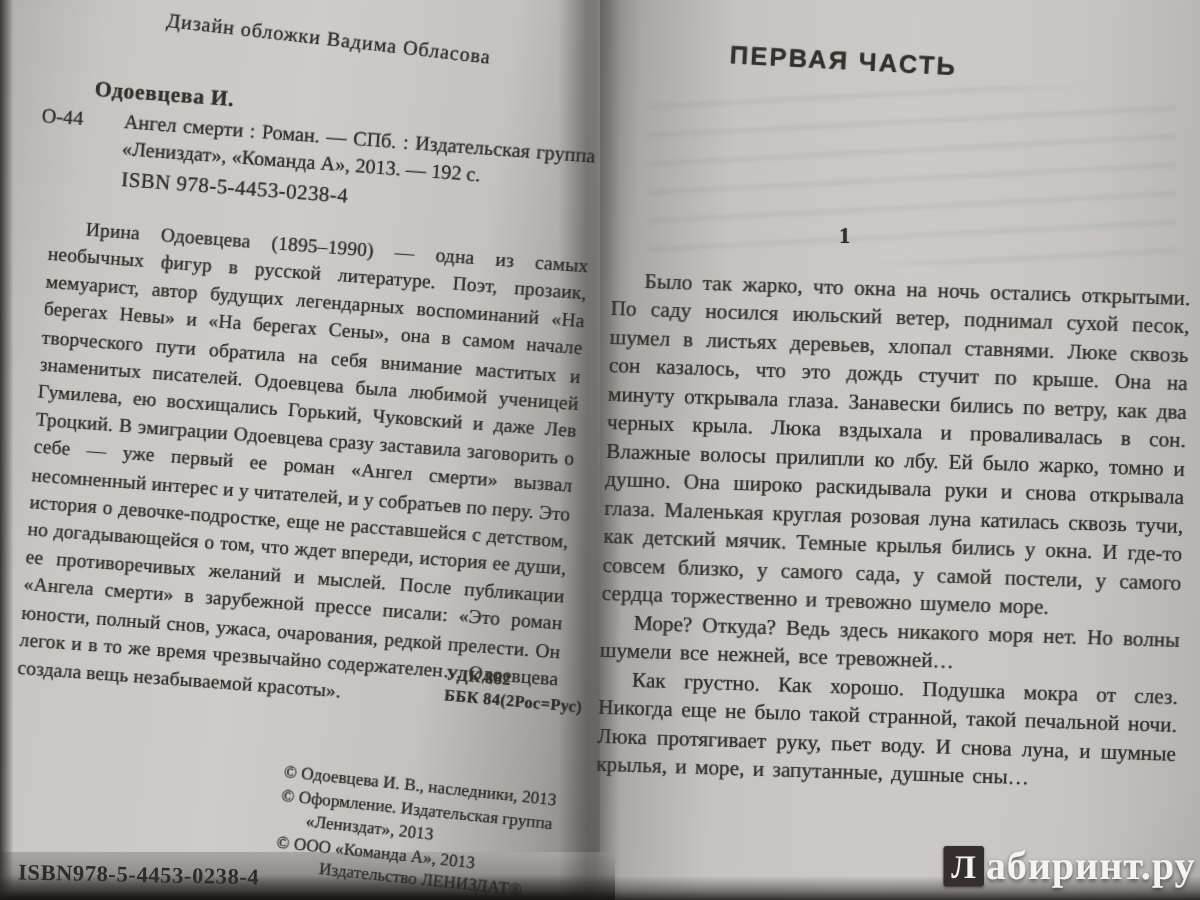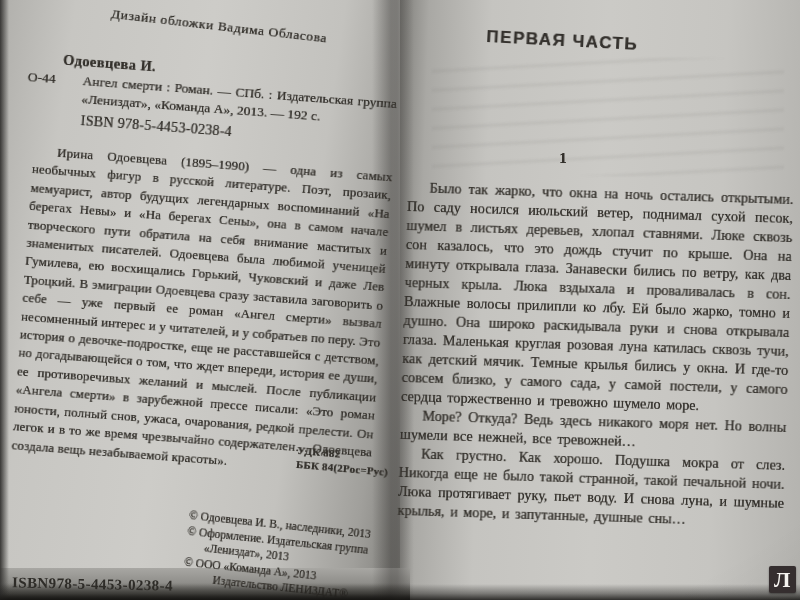--- a/index.html
+++ b/index.html
@@ -163,17 +163,18 @@
   <div class="chapter-num txt">1</div>
 
   <div class="body-text txt">
     <p>Было так жарко, что окна на ночь остались открытыми. По саду носился июльский ветер, поднимал сухой песок, шумел в листьях деревьев, хлопал ставнями. Люке сквозь сон казалось, что это дождь стучит по крыше. Она на минуту открывала глаза. Занавески бились по ветру, как два черных крыла. Люка вздыхала и проваливалась в сон. Влажные волосы прилипли ко лбу. Ей было жарко, томно и душно. Она широко раскидывала руки и снова открывала глаза. Маленькая круглая розовая луна катилась сквозь тучи, как детский мячик. Темные крылья бились у окна. И где-то совсем близко, у самого сада, у самой постели, у самого сердца торжественно и тревожно шумело море.</p>
     <p>Море? Откуда? Ведь здесь никакого моря нет. Но волны шумели все нежней, все тревожней…</p>
     <p>Как грустно. Как хорошо. Подушка мокра от слез. Никогда еще не было такой странной, такой печальной ночи. Люка протягивает руку, пьет воду. И снова луна, и шумные крылья, и море, и запутанные, душные сны…</p>
   </div>
 
   <div class="watermark">
     <span class="wm-badge">Л</span>
+    <span>абиринт.ру</span>
   </div>
 
   <div class="bottom-shadow"></div>
   <div class="vignette"></div>
 </div>
 
 </body></html>

